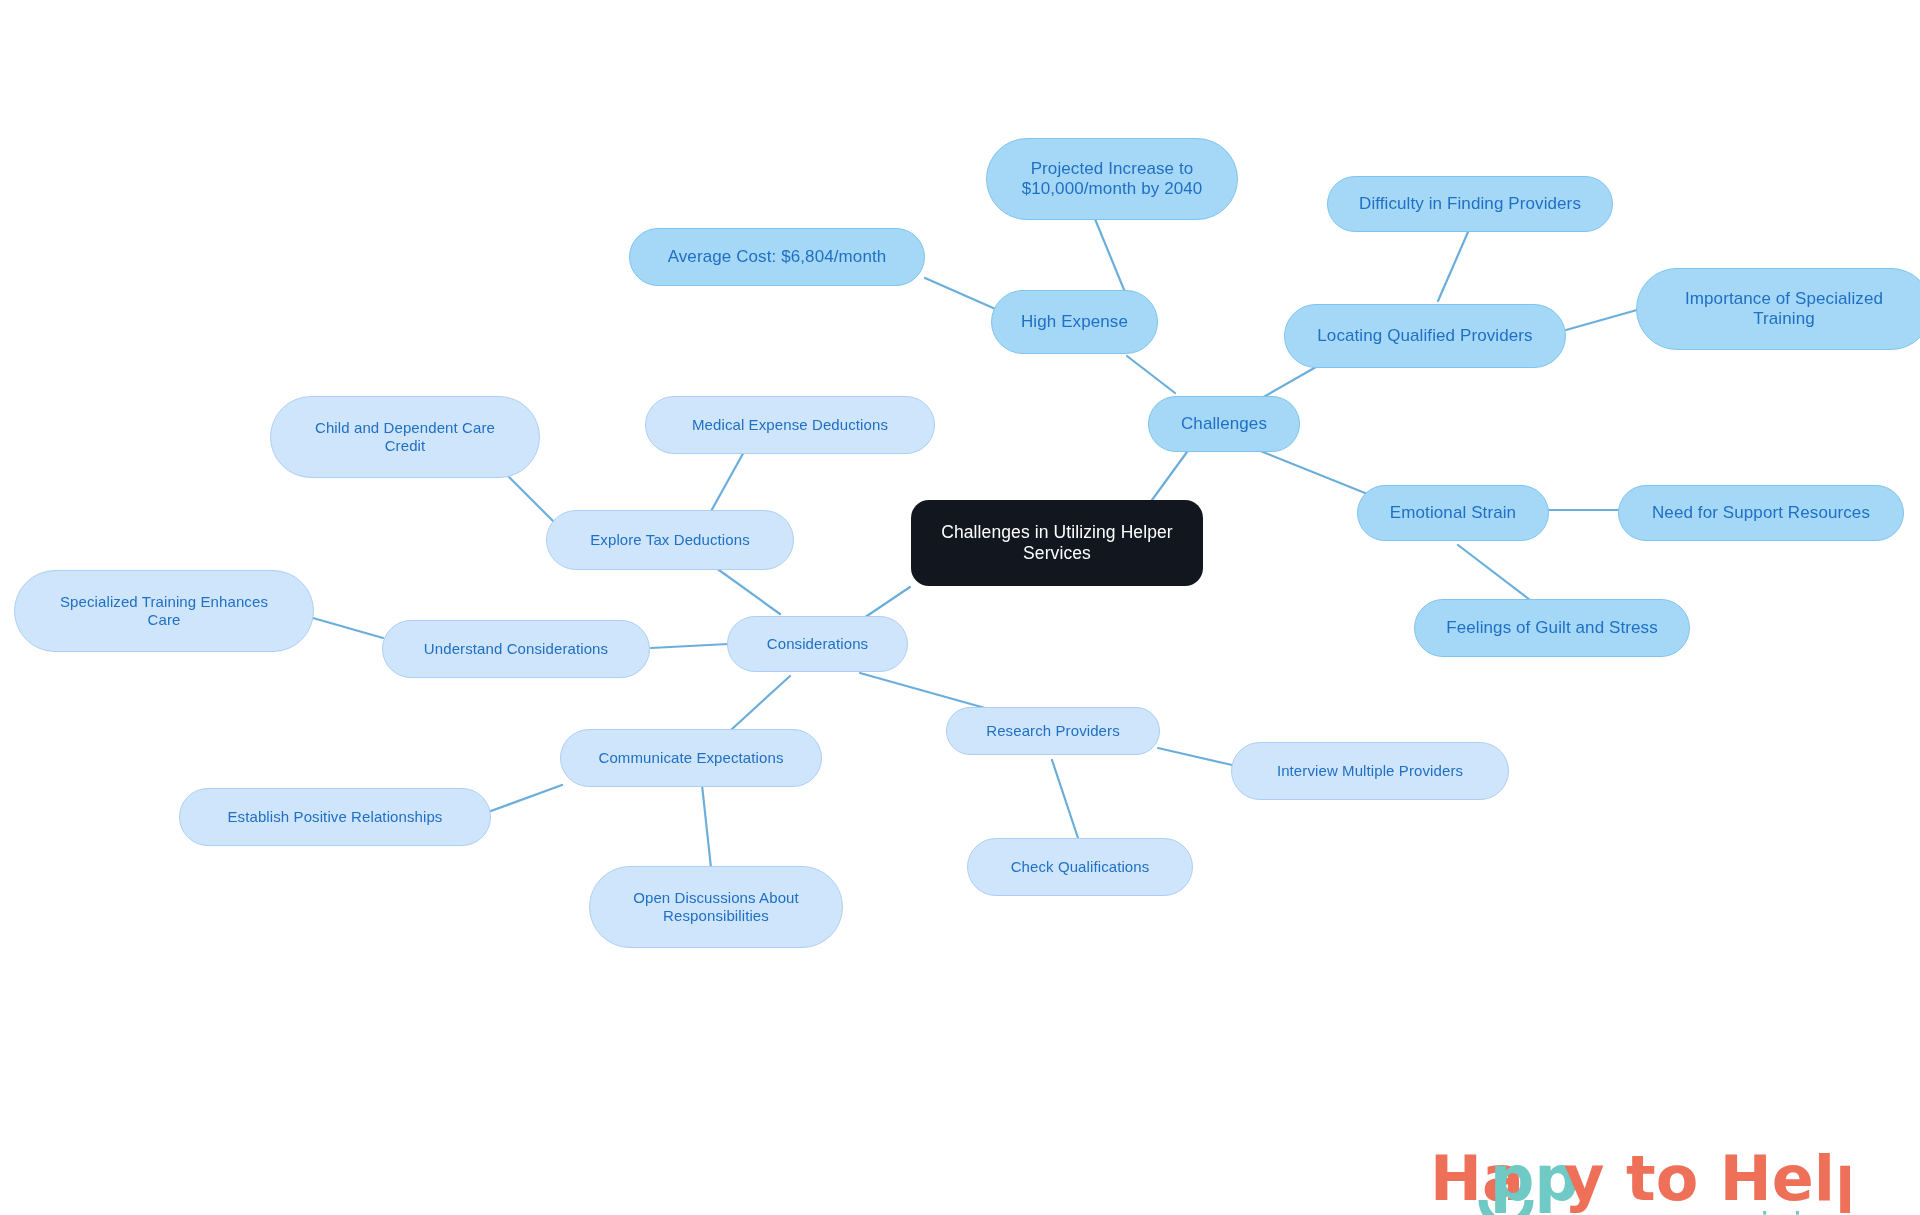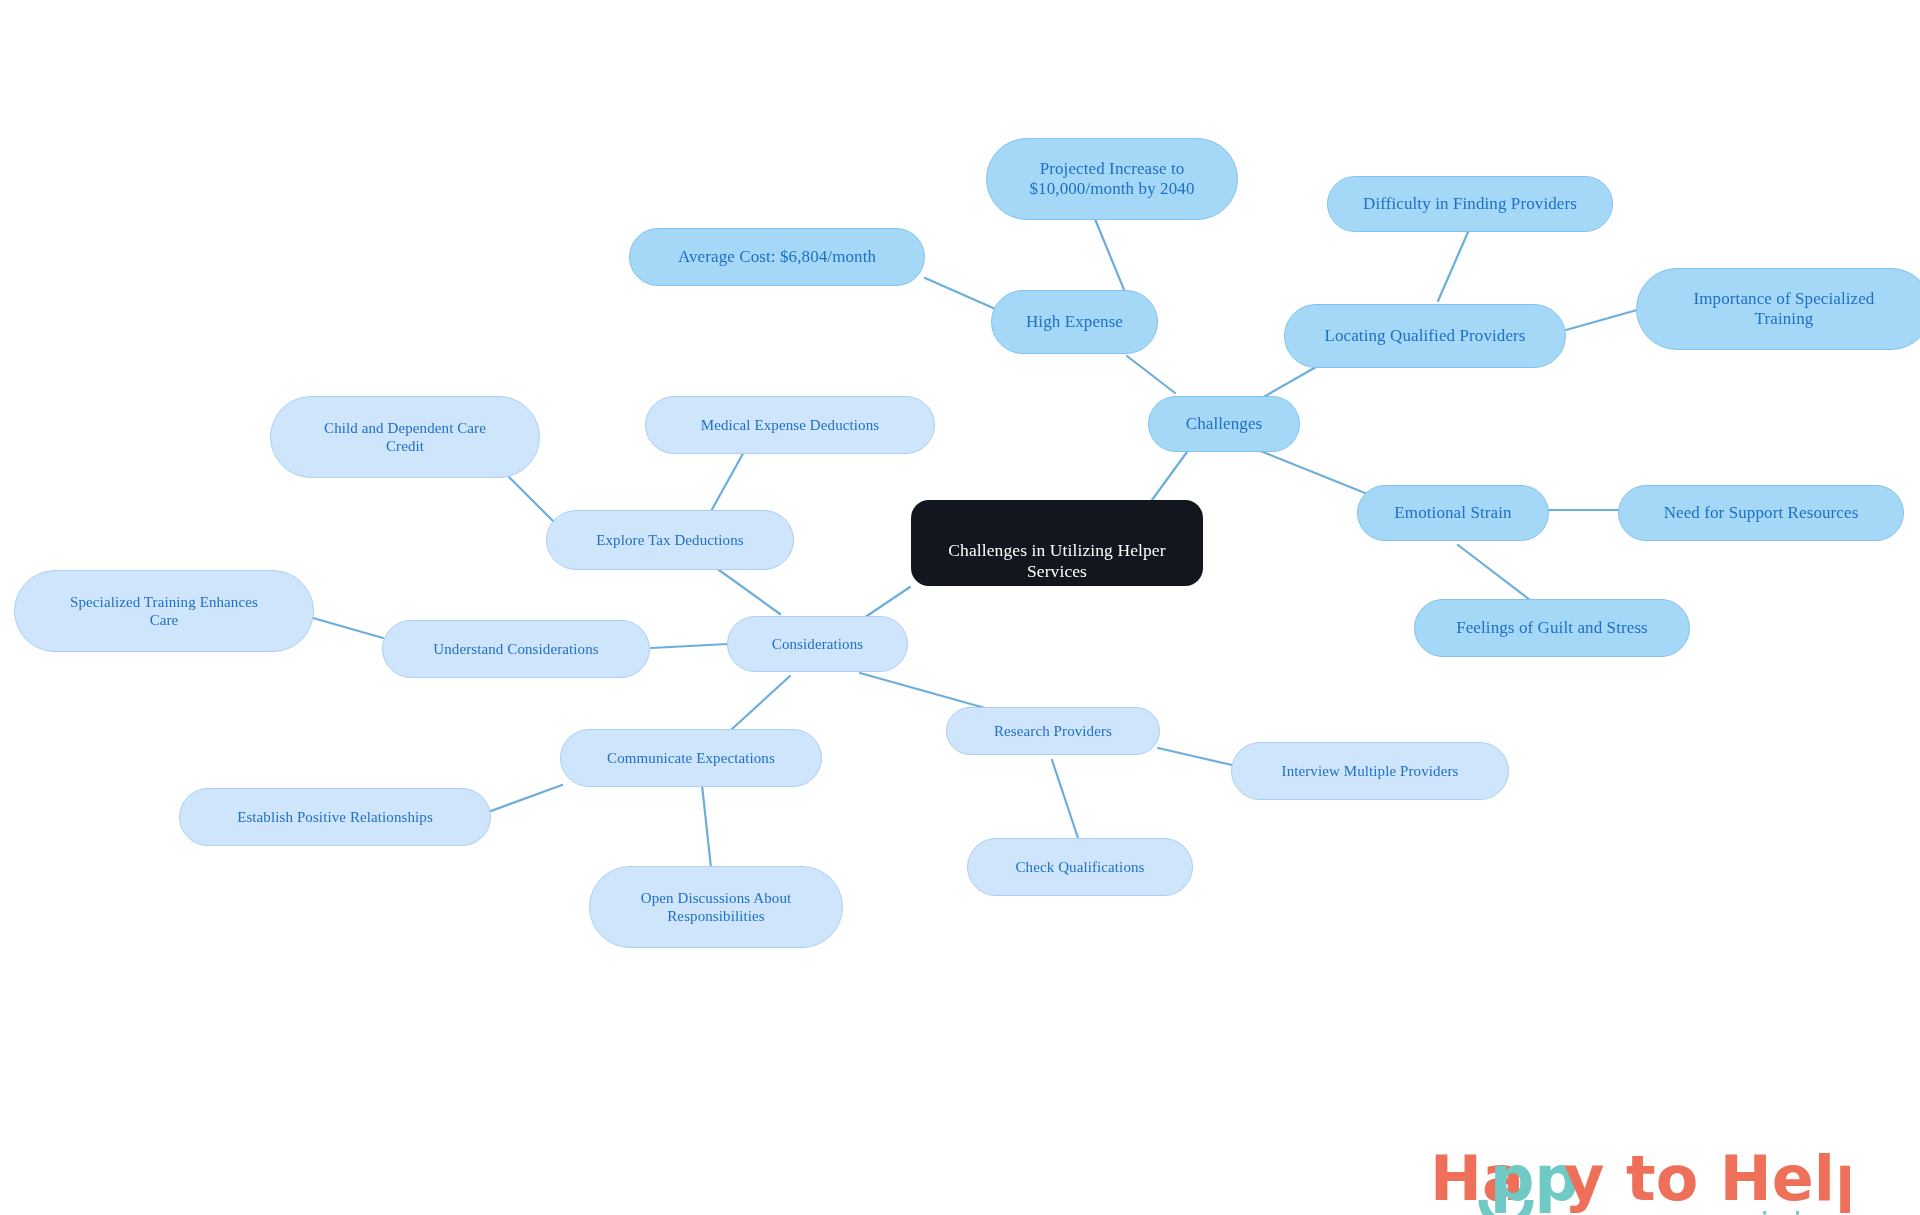--- a/index.html
+++ b/index.html
@@ -27,24 +27,23 @@
   }
   .node {
     position: absolute;
     box-sizing: border-box;
     display: flex;
     align-items: center;
     justify-content: center;
     text-align: center;
     border-radius: 999px;
     line-height: 1.2;
-    padding: 4px 14px;
+    padding: 12px 14px;
     white-space: pre-line;
     letter-spacing: 0.1px;
-    font-family: Liberation Serif, serif;
   }
   .node.root {
     background: #12161f;
     color: #ffffff;
     border: none;
     border-radius: 18px;
     font-size: 17.5px;
     box-shadow: none;
   }
   .node.lvl-dark {
@@ -114,21 +113,21 @@
       <path d="M 562 785 L 480 815"></path>
 
       <path d="M 702 785 L 712 877"></path>
 
       <path d="M 1158 748 L 1232 765"></path>
 
       <path d="M 1052 760 L 1078 838"></path>
     </g>
   </svg>
 
-  <div class="node root" style="left:911px; top:500px; width:292px; height:86px;align-items:flex-end;">
+  <div class="node root" style="left:911px; top:500px; width:292px; height:86px;">
     <span>Challenges in Utilizing Helper
 Services</span>
   </div>
 
   <div class="node lvl-dark" style="left:1148px; top:396px; width:152px; height:56px;">
     <span>Challenges</span>
   </div>
 
   <div class="node lvl-dark" style="left:991px; top:290px; width:167px; height:64px;">
     <span>High Expense</span>

